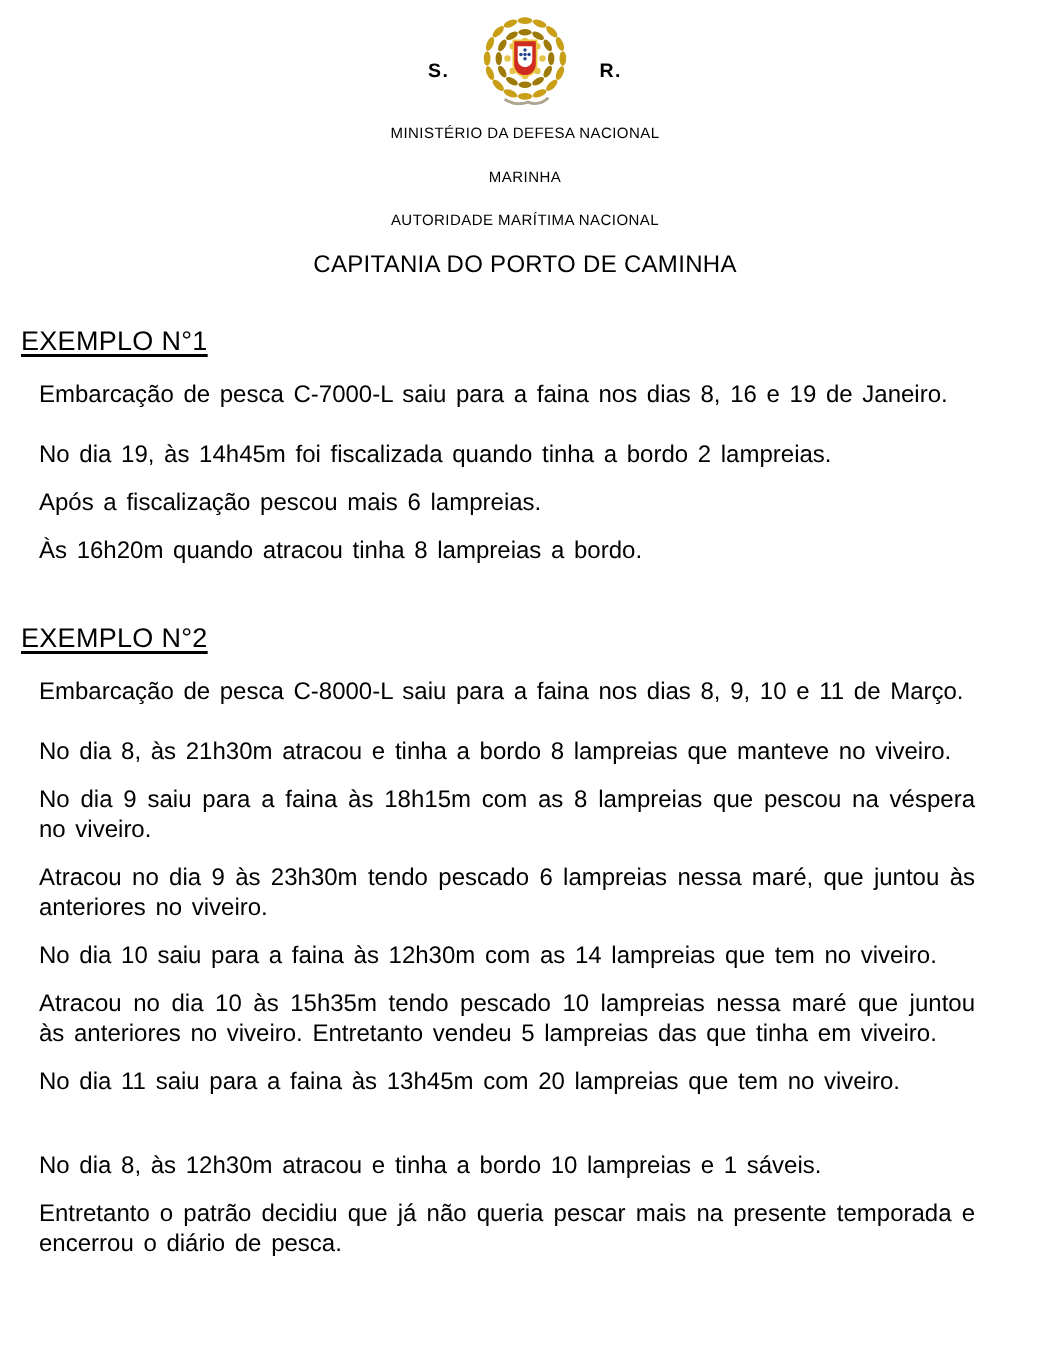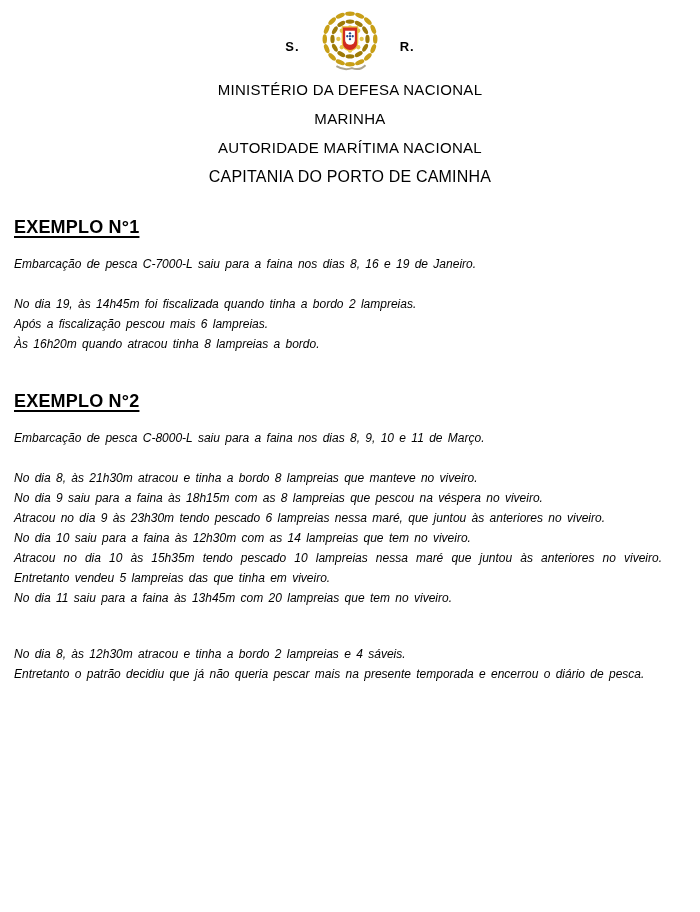--- a/index.html
+++ b/index.html
@@ -30,53 +30,52 @@
     gap: 13px;
   }
   .initial {
     font-size: 13px;
     font-weight: bold;
     letter-spacing: 1px;
     margin-top: 14px;
   }
   .emblem { display: block; }
   .hline {
-    font-size: 15px;
+    font-size: 10px;
     line-height: 17px;
     margin-top: 12px;
     letter-spacing: 0.3px;
   }
   .hline.first { margin-top: 9px; }
   .captaincy {
     font-size: 16px;
     font-weight: normal;
     line-height: 18px;
     margin-top: 12px;
     letter-spacing: 0.2px;
   }
   
   .example { margin-top: 36px; }
   .example.first { margin-top: 30px; }
   .ex-heading {
     font-size: 18px;
-    font-weight: bold;
+    font-weight: normal;
     line-height: 22px;
     margin: 0 0 16px 0;
     text-decoration: underline;
     text-decoration-thickness: 2px;
     text-underline-offset: 3px;
     letter-spacing: 0.2px;
   }
   .intro, .line {
-    font-size: 12px;
+    font-size: 16px;
     line-height: 20px;
-    margin: 0;
+    margin: 12px;
     text-align: justify;
     word-spacing: 2px;
-    font-style: italic;
   }
   .intro { margin-bottom: 20px; }
 </style>
 </head>
 <body>
 
 <div class="page">
 
   <div class="header">
     <div class="emblem-row">
@@ -171,18 +170,18 @@
       <p class="line">No dia 9 saiu para a faina às 18h15m com as 8 lampreias que pescou na véspera no viveiro.</p>
       <p class="line">Atracou no dia 9 às 23h30m tendo pescado 6 lampreias nessa maré, que juntou às anteriores no viveiro.</p>
       <p class="line">No dia 10 saiu para a faina às 12h30m com as 14 lampreias que tem no viveiro.</p>
       <p class="line">Atracou no dia 10 às 15h35m tendo pescado 10 lampreias nessa maré que juntou às anteriores no viveiro. Entretanto vendeu 5 lampreias das que tinha em viveiro.</p>
       <p class="line">No dia 11 saiu para a faina às 13h45m com 20 lampreias que tem no viveiro.</p>
     </div>
   </section>
 
   <section class="example">
     <div class="details">
-      <p class="line">No dia 8, às 12h30m atracou e tinha a bordo 2 lampreias e 4 sáveis.</p>
+      <p class="line">No dia 8, às 12h30m atracou e tinha a bordo 10 lampreias e 1 sáveis.</p>
       <p class="line">Entretanto o patrão decidiu que já não queria pescar mais na presente temporada e encerrou o diário de pesca.</p>
     </div>
   </section>
 
 </div>
 
 </body></html>

